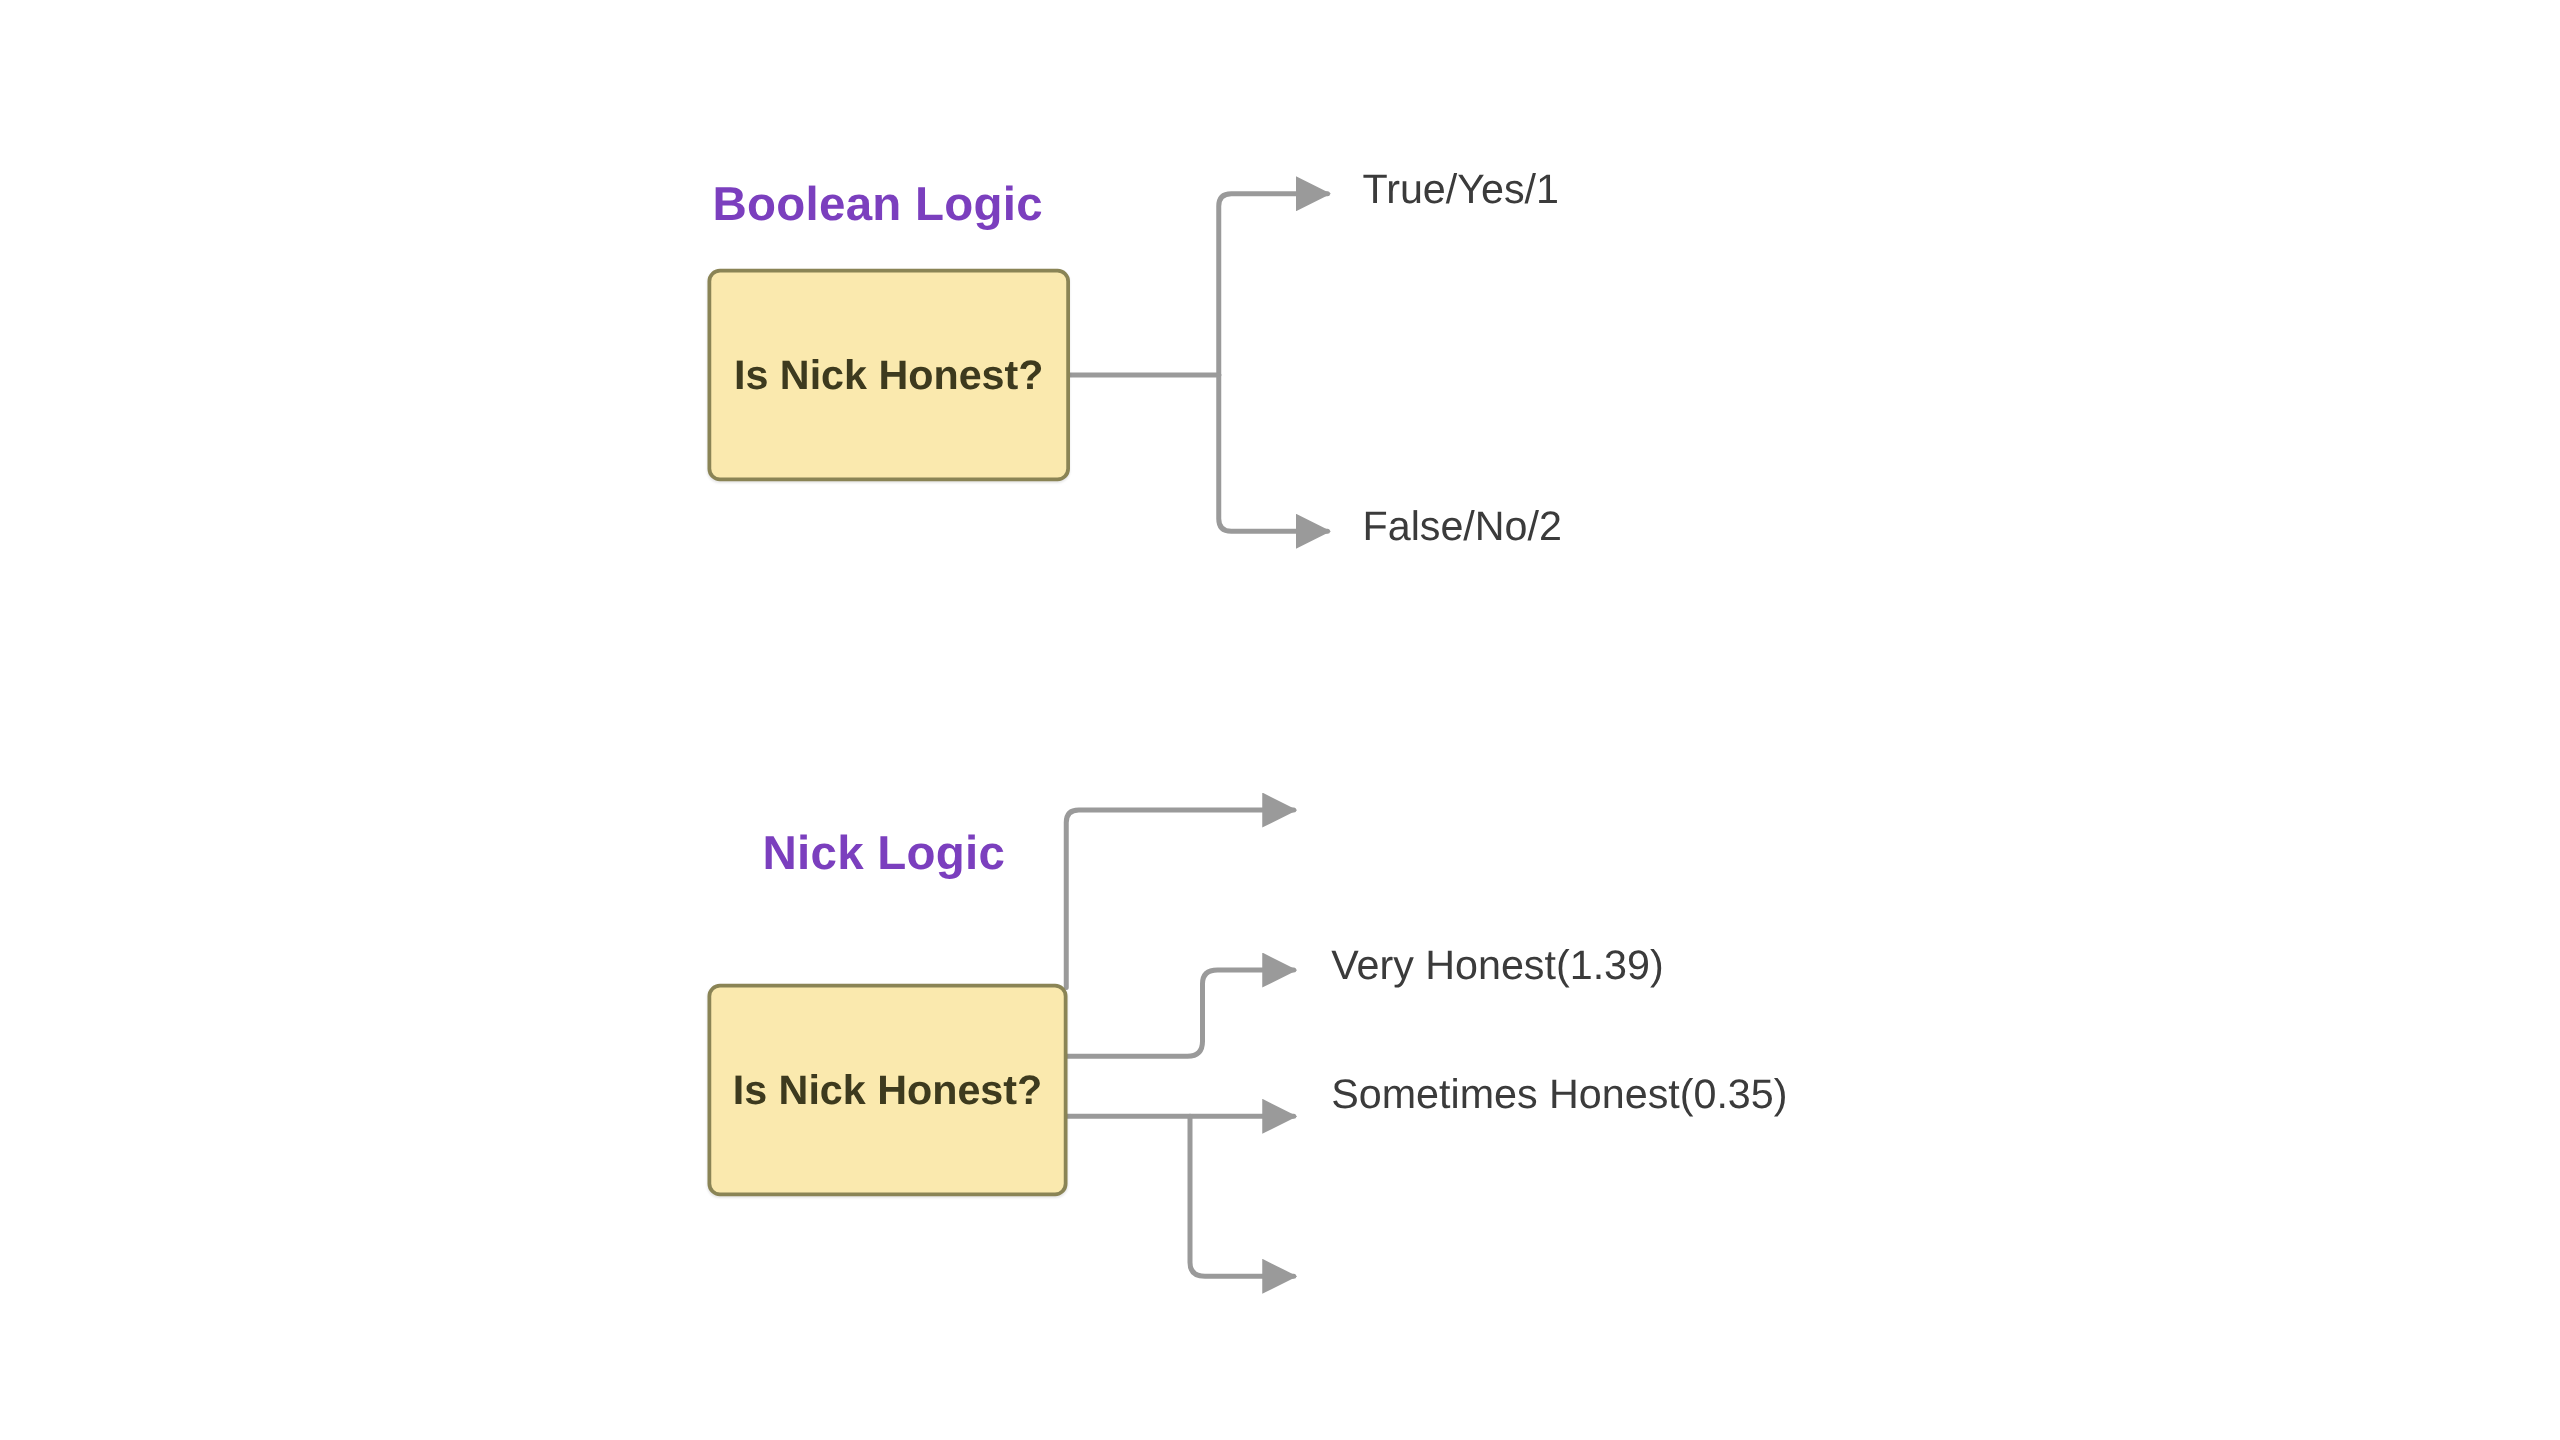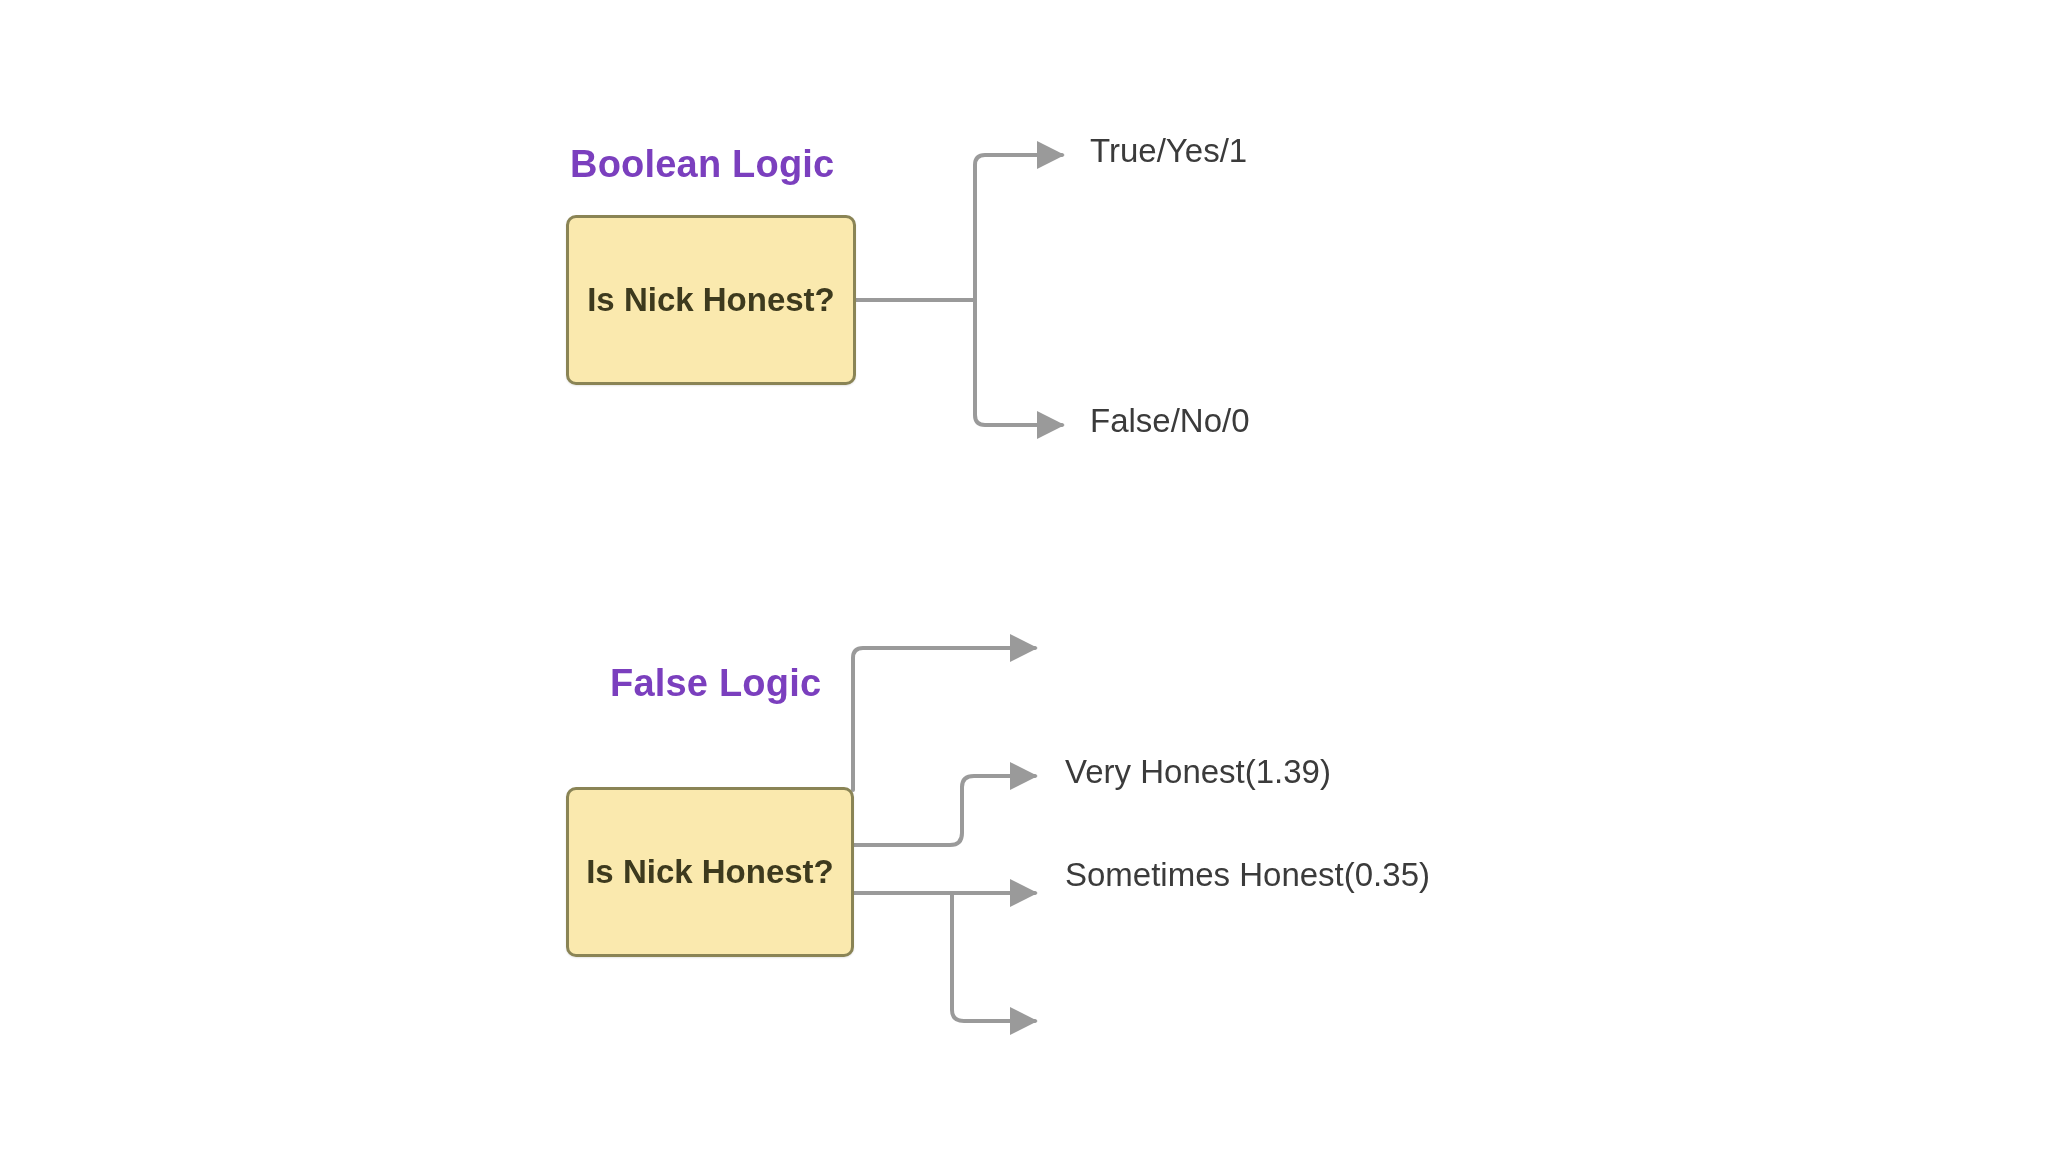--- a/index.html
+++ b/index.html
@@ -89,23 +89,23 @@
   </svg>
 
   <div class="section-title" style="left:570px; top:143px;">Boolean Logic</div>
 
   <div class="node-box" style="left:566px; top:215px; width:290px; height:170px;">
     <span class="node-label">Is Nick Honest?</span>
   </div>
 
   <div class="edge-label" style="left:1090px; top:132px;">True/Yes/1</div>
 
-  <div class="edge-label" style="left:1090px; top:402px;">False/No/0</div>
+  <div class="edge-label" style="left:1090px; top:402px;">False/No/2</div>
 
-  <div class="section-title" style="left:610px; top:662px;">False Logic</div>
+  <div class="section-title" style="left:610px; top:662px;">Nick Logic</div>
 
   <div class="node-box" style="left:566px; top:787px; width:288px; height:170px;">
     <span class="node-label">Is Nick Honest?</span>
   </div>
 
 
   <div class="edge-label" style="left:1065px; top:753px;">Very Honest(1.39)</div>
 
   <div class="edge-label" style="left:1065px; top:856px;">Sometimes Honest(0.35)</div>
 

